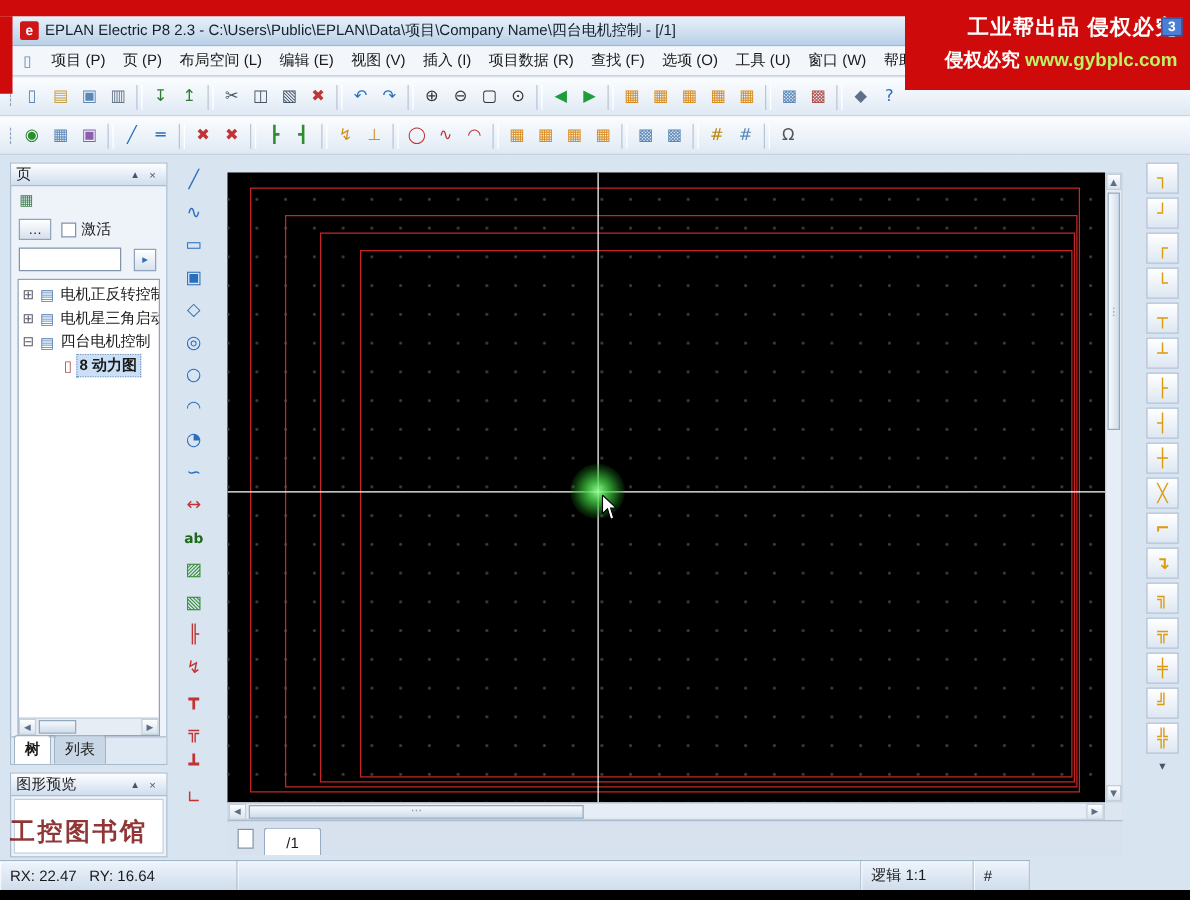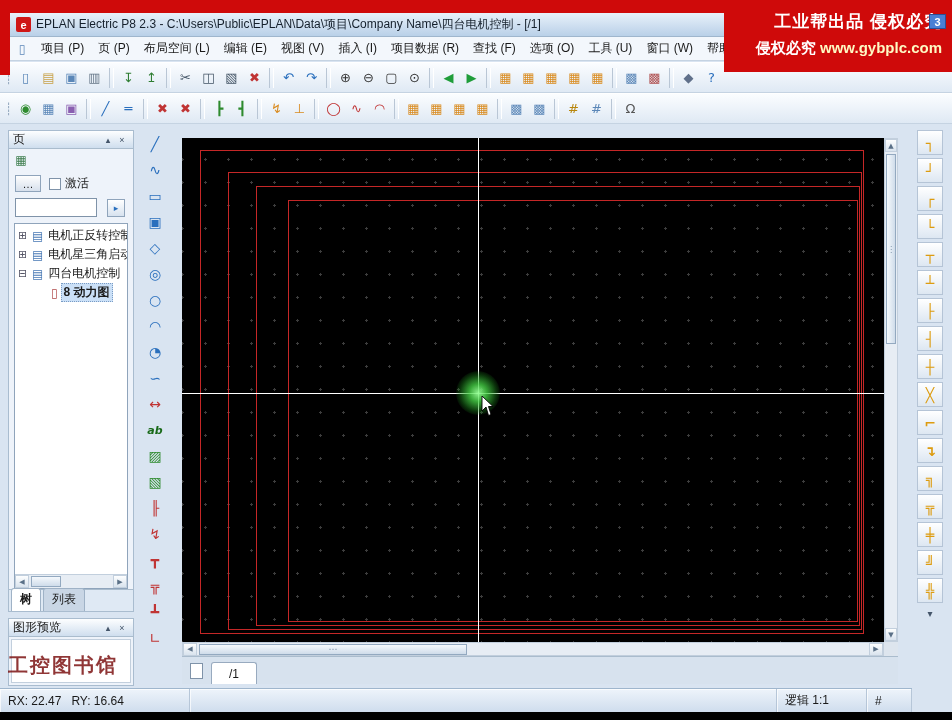--- a/index.html
+++ b/index.html
@@ -8,21 +8,21 @@
   .abs{position:absolute}
   .ico{font-family:"DejaVu Sans","DejaVu Sans Mono",monospace}
   .ctr{display:flex;align-items:center;justify-content:center}
 
   
   .top-red{left:0;top:0;width:952px;height:13px;background:#cf0a0a;z-index:60}
   .left-red{left:0;top:13px;width:10px;height:62px;background:#cf0a0a;z-index:60}
   .banner{right:0;top:0;width:228px;height:72px;background:#cf0a0a;z-index:55;color:#fff;text-align:right;padding:10px 10px 0 0}
   .banner .l1{font-size:17px;font-weight:bold;letter-spacing:1px;white-space:nowrap}
   .banner .l2{font-size:15px;font-weight:bold;margin-top:6px;white-space:nowrap}
-  .banner .url{color:#fef9c3}
+  .banner .url{color:#bef264}
   .badge3{right:6px;top:14px;width:17px;height:15px;background:#4a7fd4;color:#fff;font-size:11px;font-weight:bold;z-index:70;border:1px solid #2b4f96}
   .bottom-black{left:0;top:712px;width:952px;height:8px;background:#000;z-index:60}
   .watermark{left:8px;top:652px;z-index:48;color:#7d1414;font-size:20px;font-weight:bold;letter-spacing:2px;opacity:.85;white-space:nowrap}
 
   
   .titlebar{left:10px;top:13px;width:942px;height:24px;background:linear-gradient(#e8f1fa,#b9d0e8);display:flex;align-items:center;padding:0 6px;gap:5px;border-bottom:1px solid #9fb6cd}
   .app-icon{width:15px;height:15px;background:#cf1616;color:#fff;font-weight:bold;font-size:11px;border-radius:2px;flex:0 0 auto}
   .title-text{font-size:12px;color:#15202c;white-space:nowrap;overflow:hidden}
   .menubar{left:10px;top:37px;width:942px;height:24px;background:#f3f7fc;border-bottom:1px solid #c5d3e2;display:flex;align-items:center;padding-left:4px}
   .menu-doc{width:16px;height:16px;font-size:12px;color:#5b87b8;margin-right:4px}
@@ -64,21 +64,21 @@
   .ptabs{display:flex;align-items:flex-end;height:22px;padding:0 2px;gap:2px;background:#dfe9f4;border-top:1px solid #aabccd;flex:0 0 auto}
   .ptab{padding:2px 8px 3px;border:1px solid #9fb2c6;border-bottom:none;background:#c9d6e5;border-radius:3px 3px 0 0}
   .ptab.active{background:#fff;font-weight:bold}
 
   .preview-panel{left:8px;top:618px;width:126px;height:68px;background:#eef3fa;border:1px solid #a9bccf;display:flex;flex-direction:column}
   .preview-body{flex:1;background:#fff;margin:2px;border:1px solid #c2cfdd}
 
   
   .left-tools{left:140px;top:132px;width:30px;display:flex;flex-direction:column;align-items:center;gap:2px}
   .ltico{width:24px;height:24px;display:flex;align-items:center;justify-content:center;font-size:14px;border:1px solid transparent}
-  .ltico.txt{font-size:11px;font-weight:bold;font-style:italic}
+  .ltico.txt{font-size:11px;font-weight:bold;}
 
   
   .canvas-wrap{left:182px;top:138px;width:716px;height:518px;background:#cfd8e2}
   .canvas{position:absolute;left:0;top:0;width:702px;height:504px;background-color:#000;background-image:radial-gradient(circle,#3d3d3d 1px,transparent 1.3px);background-size:23px 23px;background-position:12px 10px;overflow:hidden}
   .frame{position:absolute;border:1px solid #c52727}
   .f1{left:18px;top:12px;right:20px;bottom:8px}
   .f2{left:46px;top:34px;right:22px;bottom:12px}
   .f3{left:74px;top:48px;right:24px;bottom:16px}
   .f4{left:106px;top:62px;right:26px;bottom:20px}
   .cross-v{position:absolute;width:1px;top:0;bottom:0;left:296px;background:#fff}
@@ -95,21 +95,21 @@
   .right-tools{left:912px;top:130px;width:36px;display:flex;flex-direction:column;align-items:center;gap:3px}
   .rtico{width:26px;height:25px;border:1px solid #b5c4d6;background:linear-gradient(#ffffff,#dde7f2);display:flex;align-items:center;justify-content:center;font-size:14px;font-weight:bold}
   .rtico.more{border:none;background:none;color:#44556a;font-size:10px;height:14px}
 
   
   .tabstrip{left:182px;top:656px;width:716px;height:28px;background:#d7e2ee;border-top:1px solid #aabccd;display:flex;align-items:flex-end;padding-left:8px;gap:8px}
   .sheet-icon{width:13px;height:16px;background:#fff;border:1px solid #7f93a9;margin-bottom:5px}
   .sheet-tab{min-width:46px;height:22px;background:#fff;border:1px solid #98aabf;border-bottom:none;border-radius:3px 3px 0 0;display:flex;align-items:center;justify-content:center;font-size:12px}
 
   
-  .statusbar{left:0;top:688px;width:912px;height:24px;background:linear-gradient(#eef4fb,#cfdded);border-top:1px solid #9fb6cd;display:flex;align-items:stretch;font-size:12px}
+  .statusbar{left:0;top:688px;width:824px;height:24px;background:linear-gradient(#eef4fb,#cfdded);border-top:1px solid #9fb6cd;display:flex;align-items:stretch;font-size:12px}
   .seg{display:flex;align-items:center;padding:0 8px;border-right:1px solid #b6c6d8;box-shadow:inset 1px 1px 0 rgba(255,255,255,.7);gap:10px;white-space:nowrap}
   .seg.grow{flex:1}
 </style>
 </head>
 <body>
 
 <div class="abs titlebar">
   <div class="app-icon ctr">e</div>
   <div class="title-text">EPLAN Electric P8 2.3 - C:\Users\Public\EPLAN\Data\项目\Company Name\四台电机控制 - [/1]</div>
 </div>

